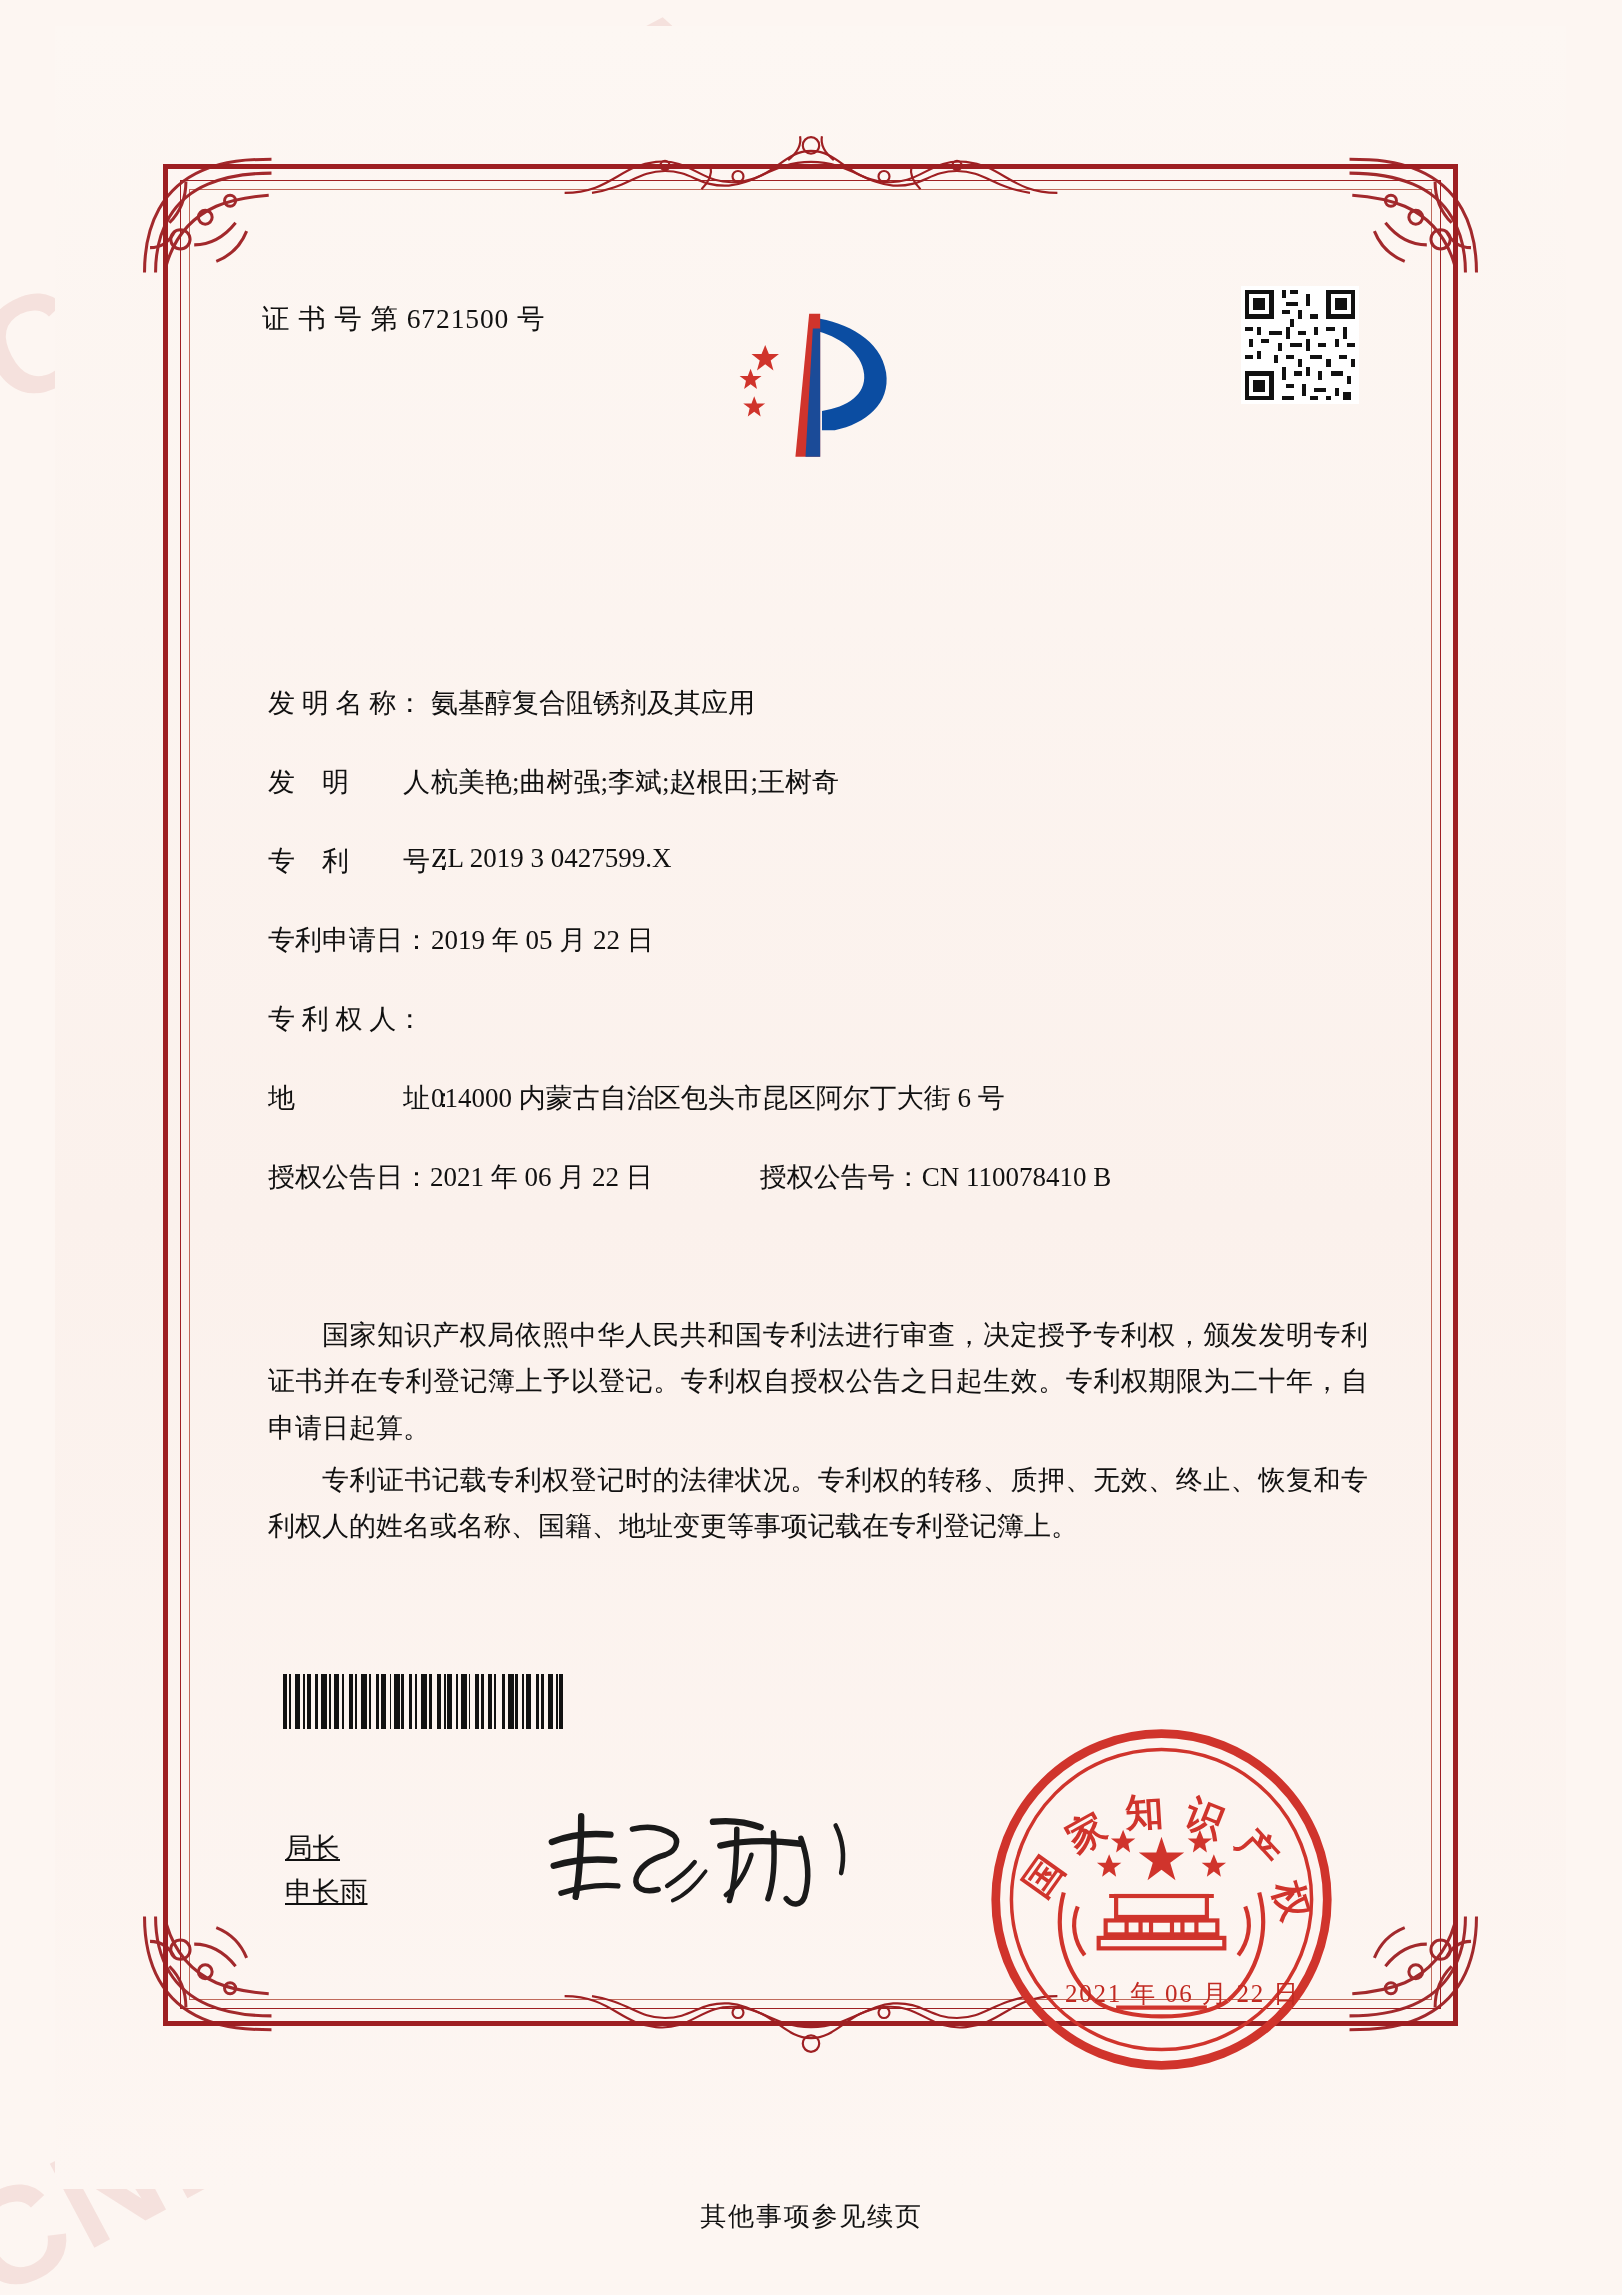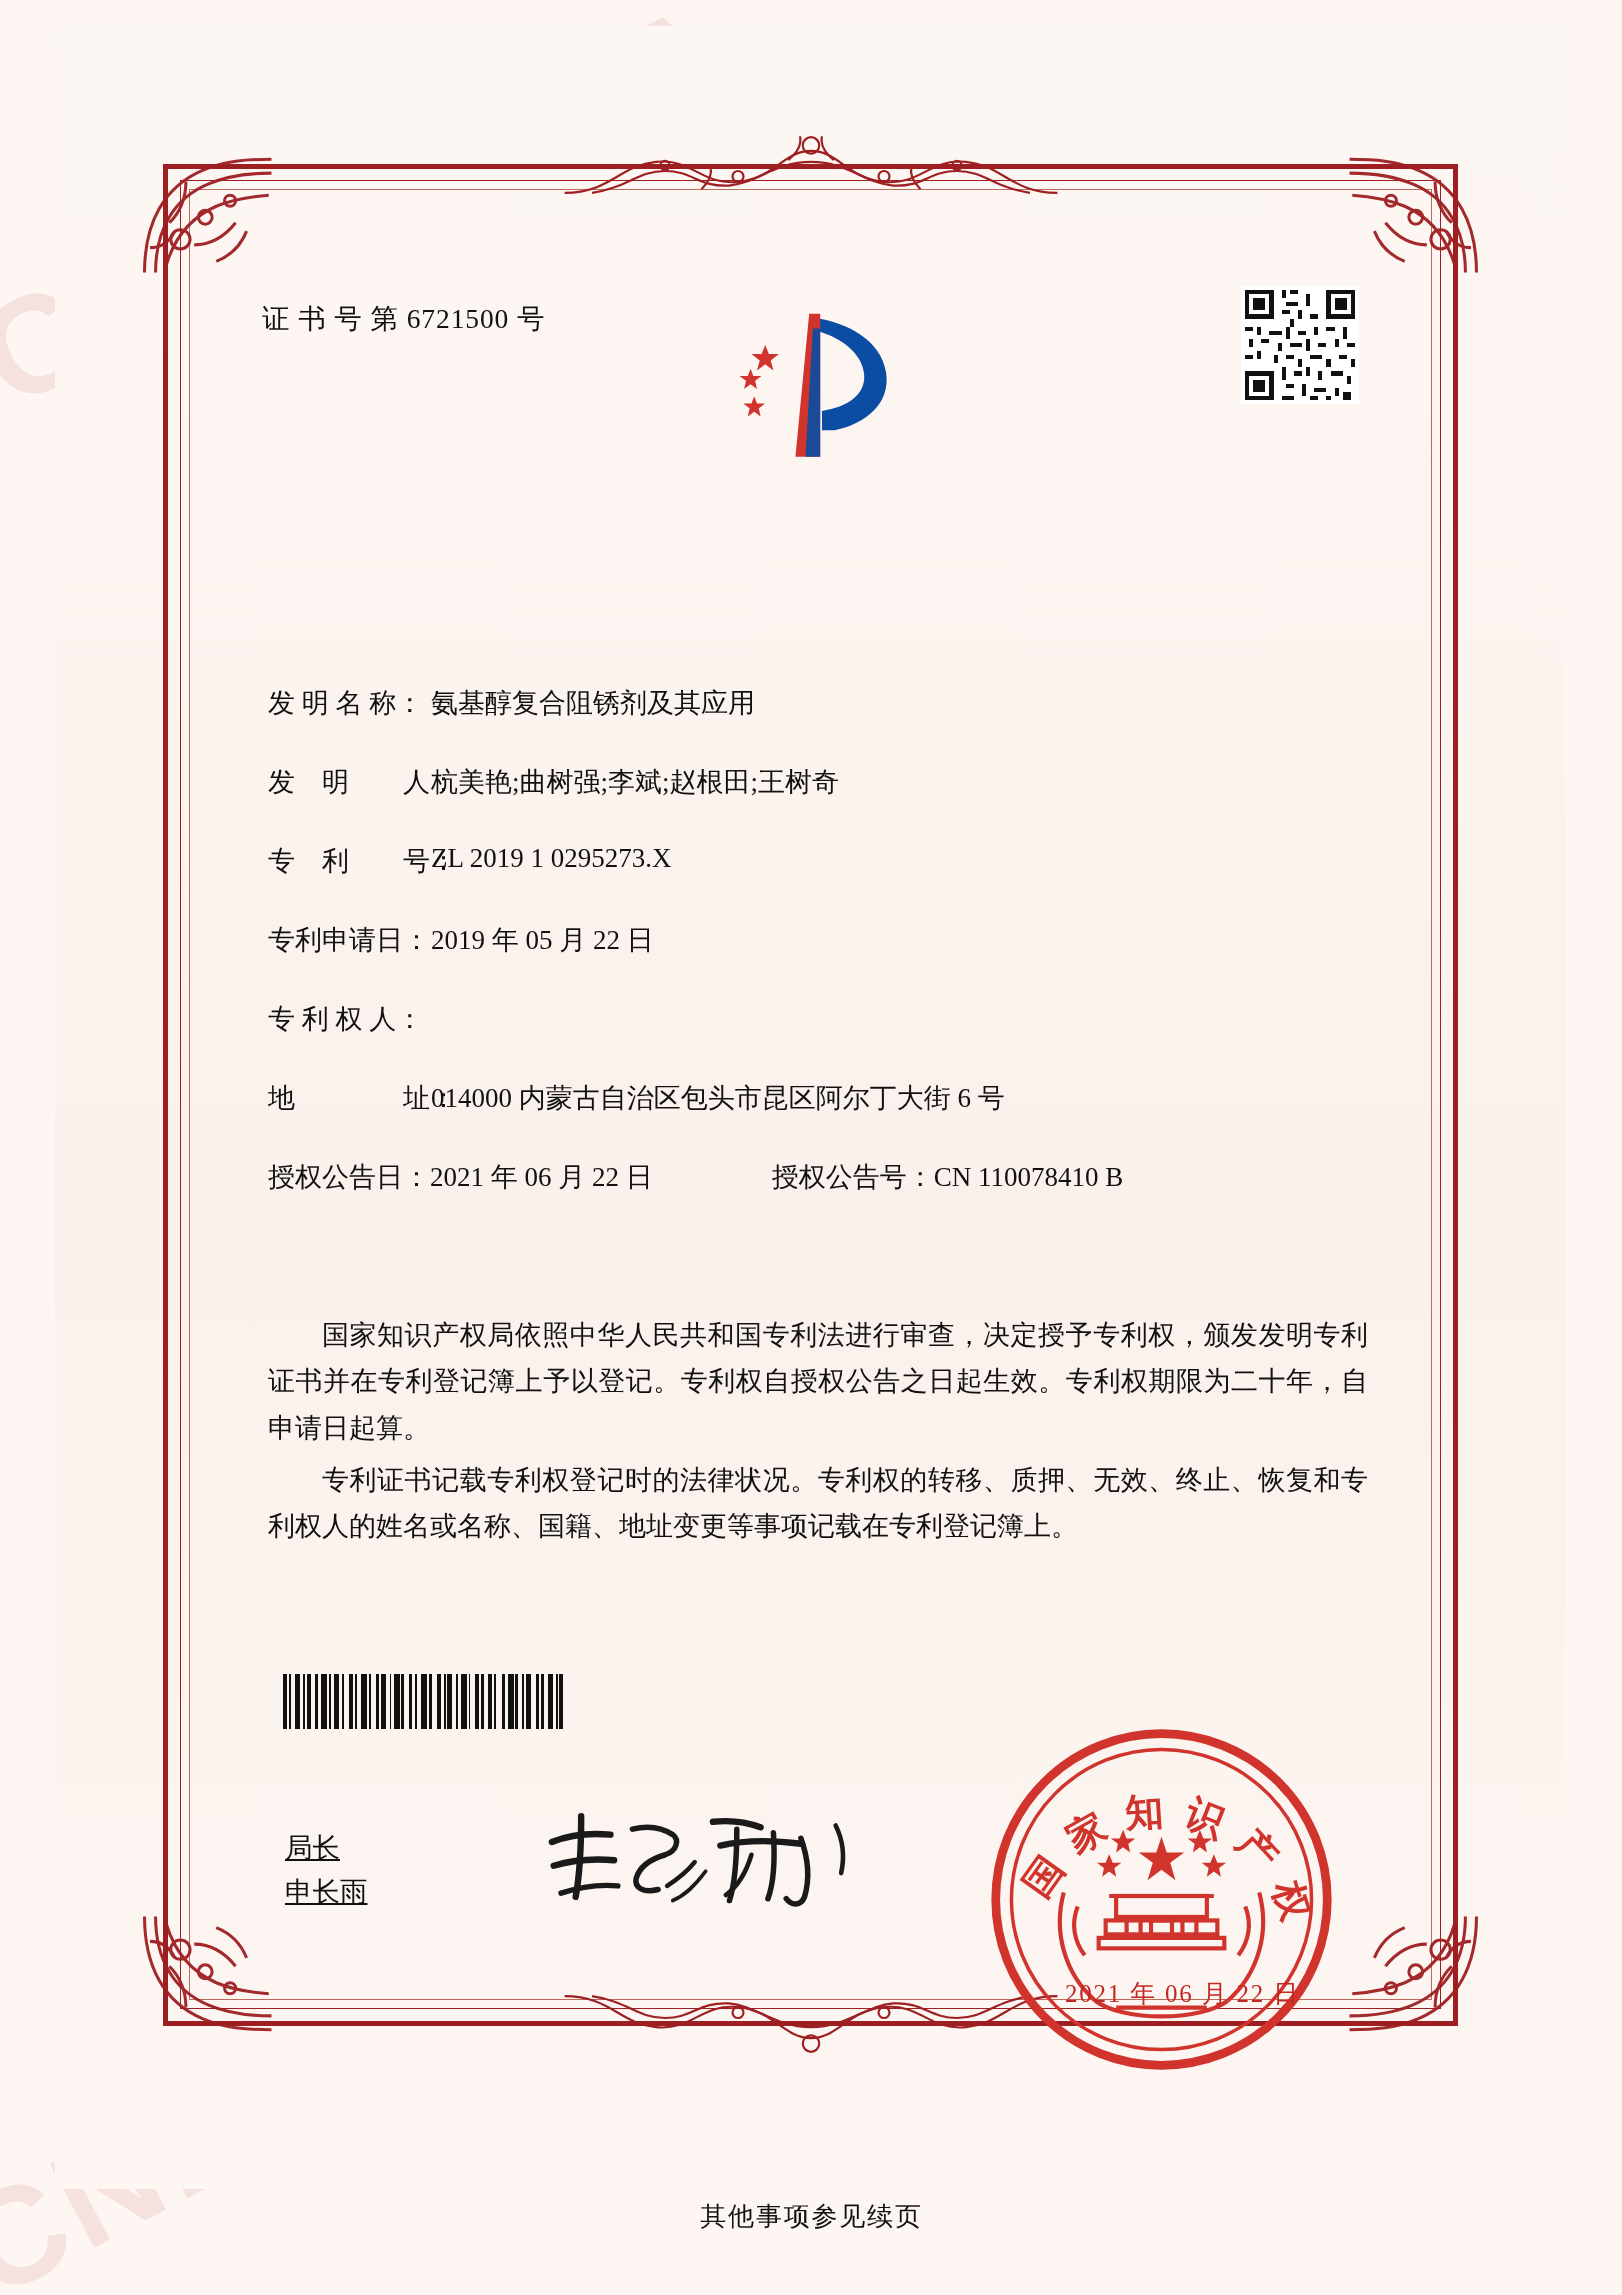--- a/index.html
+++ b/index.html
@@ -91,21 +91,21 @@
     position:absolute;left:213px;right:184px;top:659px;
     font-size:27px;color:#111;
   }
   .row{display:flex;align-items:flex-start;margin-bottom:43px;}
   .lbl{
     flex:0 0 auto;width:163px;letter-spacing:0px;white-space:pre;
   }
   .val{flex:1 1 auto;}
   .row-two{display:flex;align-items:flex-start;margin-bottom:16.5px;}
   .seg-a{flex:0 0 auto;width:auto;margin-right:107px;}
-  .seg-b{flex:0 0 auto;margin-left:12px;}
+  .seg-b{flex:0 0 auto;}
 
   .para{
     position:absolute;left:213px;right:198px;top:1286px;
     font-size:27px;color:#111;line-height:1.72;text-align:justify;
   }
   .para p{margin:0 0 5.5px 0;text-indent:2em;}
 
   
   .barcode{
     position:absolute;left:228px;top:1648px;width:432px;height:55px;
@@ -337,21 +337,21 @@
     <div class="row">
       <div class="lbl">发 明 名 称：</div>
       <div class="val">氨基醇复合阻锈剂及其应用</div>
     </div>
     <div class="row">
       <div class="lbl">发　明　　人：</div>
       <div class="val">杭美艳;曲树强;李斌;赵根田;王树奇</div>
     </div>
     <div class="row">
       <div class="lbl">专　利　　号：</div>
-      <div class="val">ZL 2019 1 0295273.X</div>
+      <div class="val">ZL 2019 3 0427599.X</div>
     </div>
     <div class="row">
       <div class="lbl">专利申请日：</div>
       <div class="val">2019 年 05 月 22 日</div>
     </div>
     <div class="row">
       <div class="lbl">专 利 权 人：</div>
     </div>
     <div class="row">
       <div class="lbl">地　　　　址：</div>

